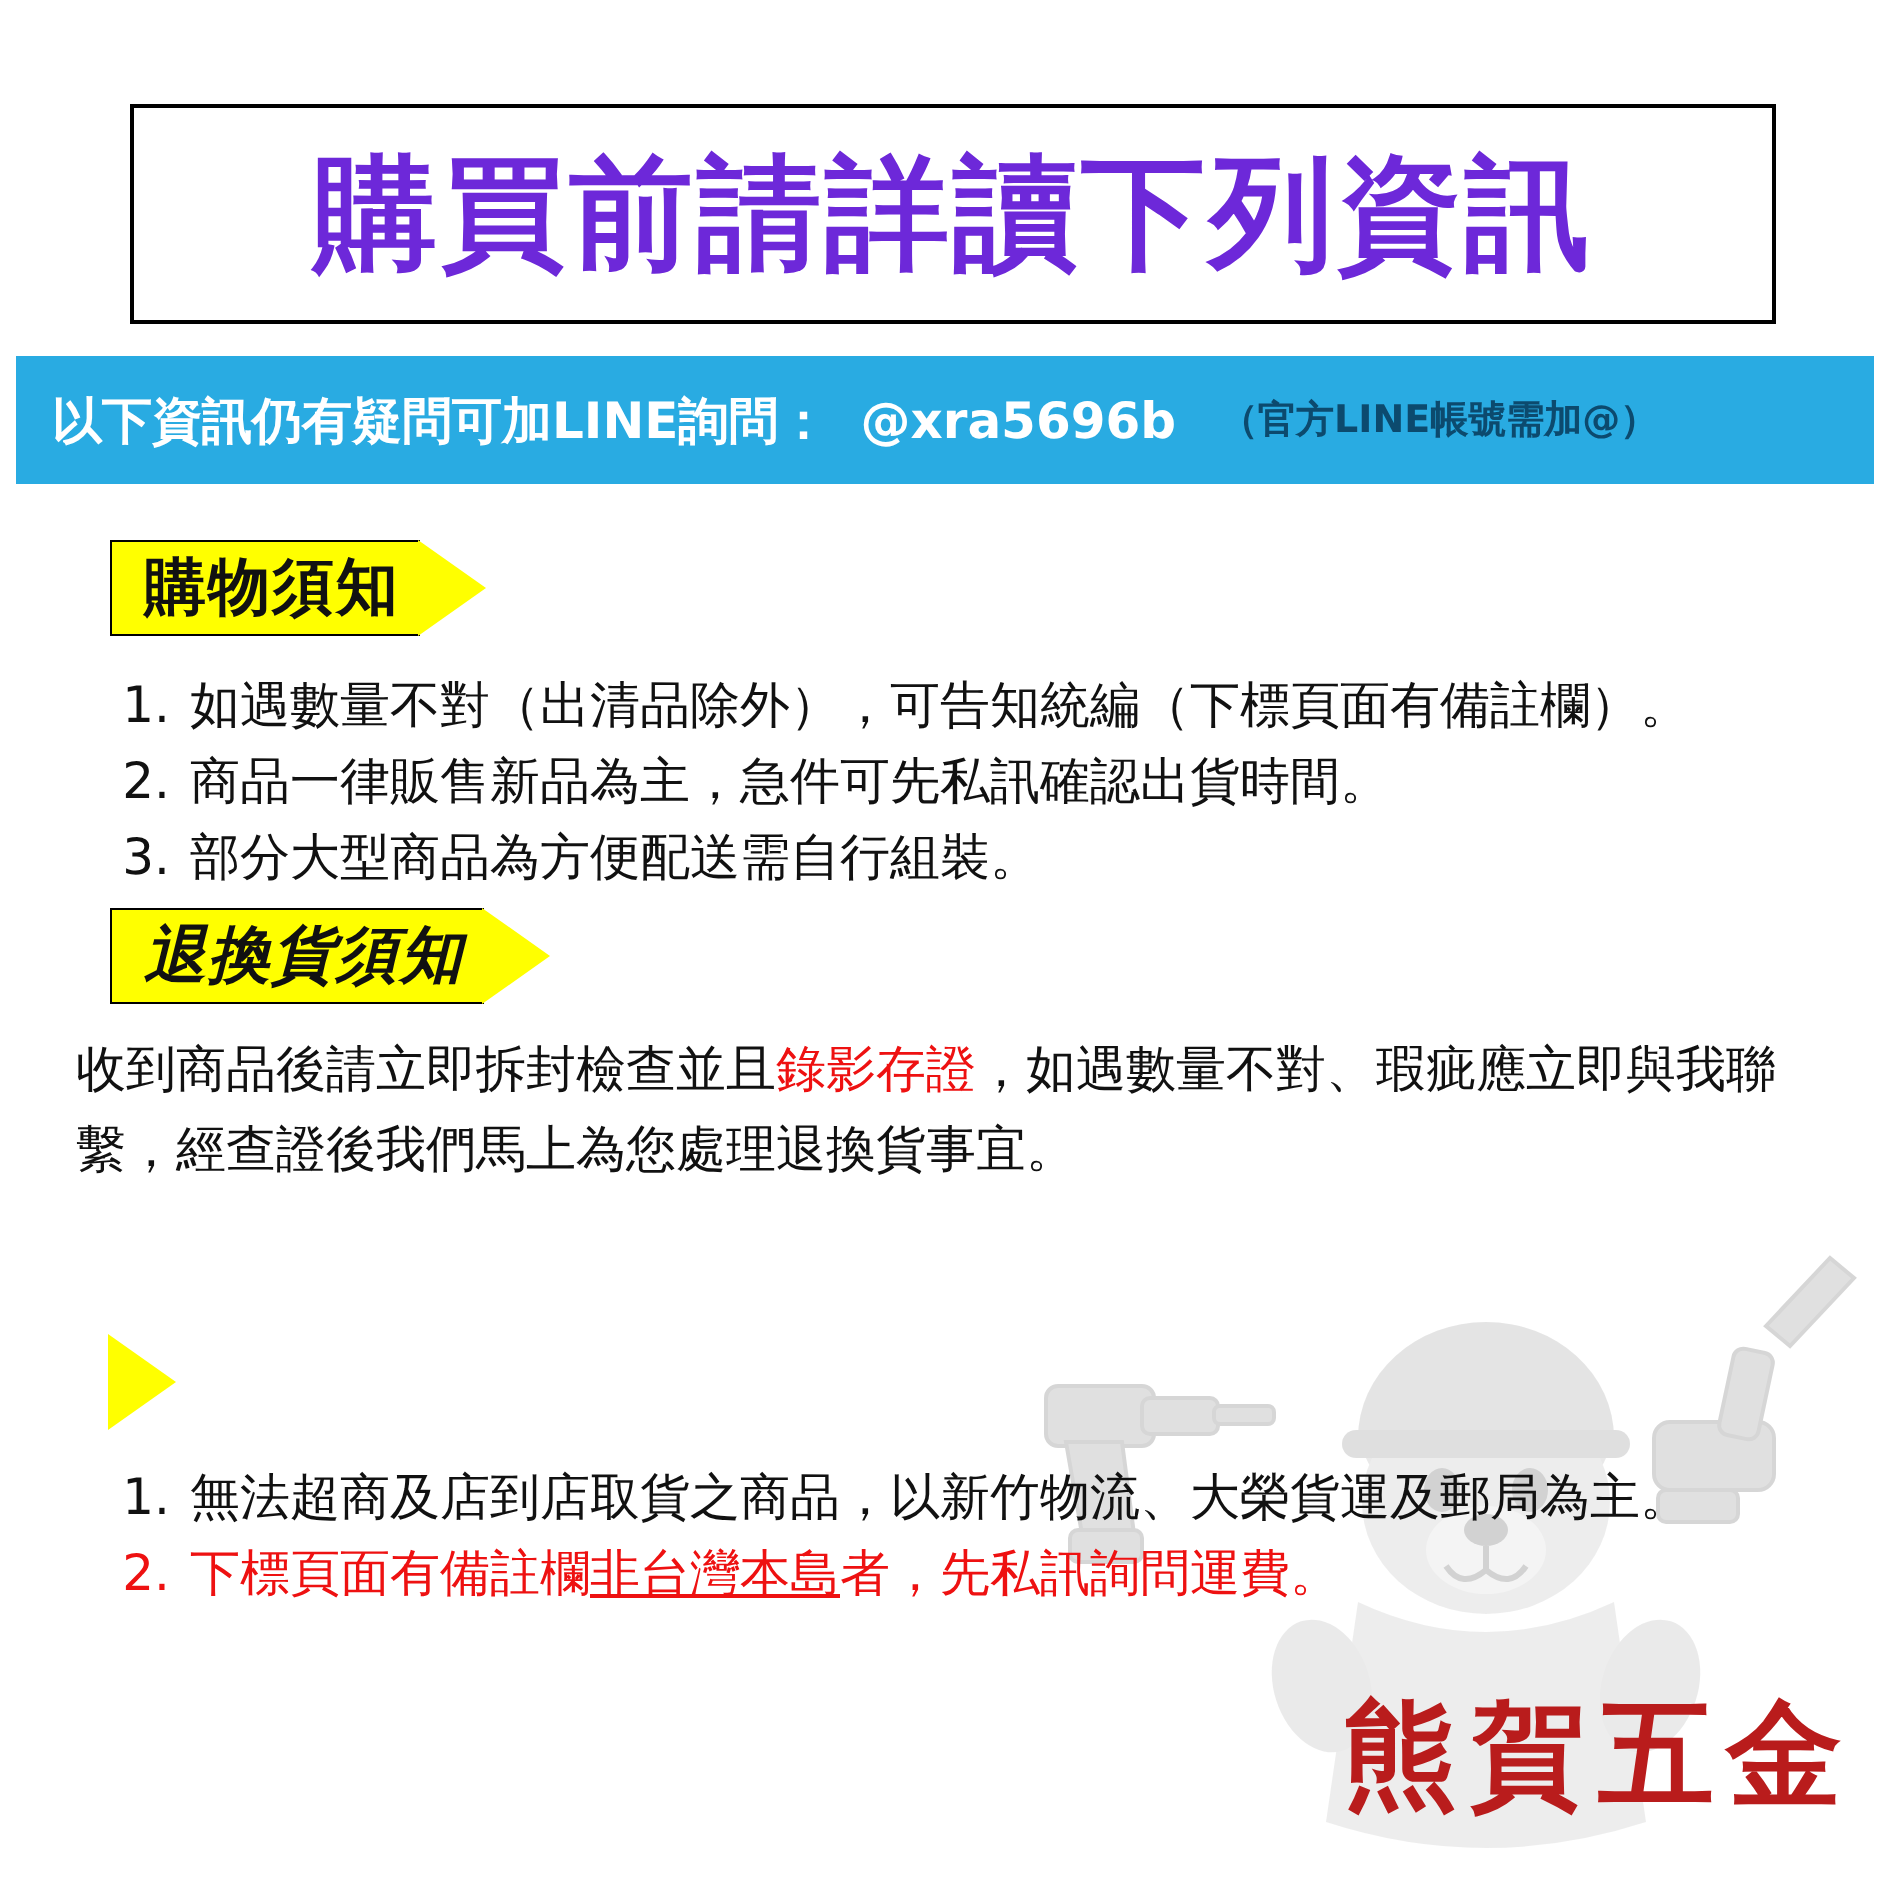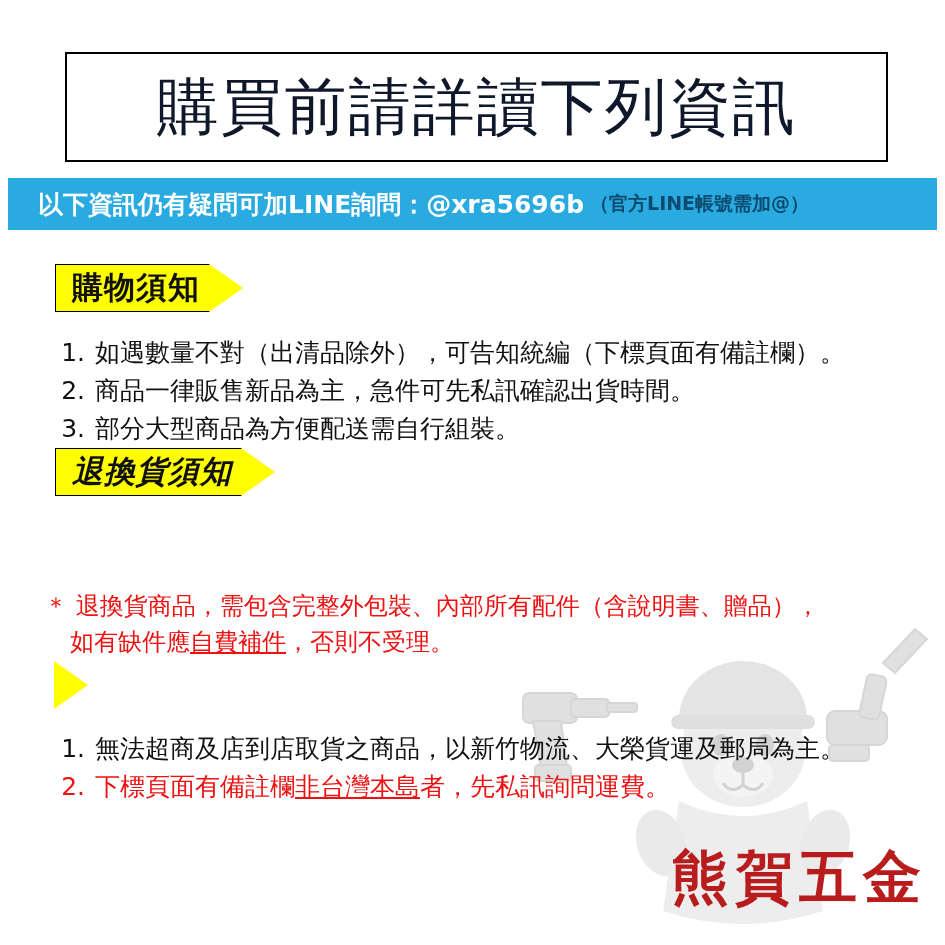--- a/index.html
+++ b/index.html
@@ -52,40 +52,41 @@
     width: 823px;
     height: 110px;
     border: 2px solid #000000;
     box-sizing: border-box;
     display: flex;
     align-items: center;
     justify-content: center;
     background: #ffffff;
   }
   .title-text {
-    color: #0f172a;
+    color: #6d28d9;
     font-size: 62px;
-    font-weight: normal;
+    font-weight: bold;
     letter-spacing: 2px;
     line-height: 1;
     white-space: nowrap;
   }
 
   
   .line-bar {
     position: absolute;
     left: 8px;
     top: 178px;
     width: 929px;
-    height: 52px;
+    height: 64px;
     background: #29abe2;
     display: flex;
     align-items: center;
     box-sizing: border-box;
-    padding-left: 30px;
+    padding-left: 18px;
+    gap: 16px;
   }
   .line-bar .lb-main {
     color: #ffffff;
     font-size: 25px;
     font-weight: bold;
     white-space: nowrap;
   }
   .line-bar .lb-id {
     color: #ffffff;
     font-size: 25px;
@@ -98,21 +99,21 @@
     font-weight: bold;
     white-space: nowrap;
     margin-left: 6px;
   }
 
   
   .arrow-head {
     position: absolute;
     height: 60px;
     display: flex;
-    align-items: center;
+    align-items: flex-end;
   }
   .arrow-body {
     position: relative;
     height: 48px;
     background: #ffff00;
     border-top: 1px solid #000;
     border-bottom: 1px solid #000;
     border-left: 1px solid #000;
     box-sizing: border-box;
     display: flex;
@@ -272,25 +273,24 @@
     </div>
   </div>
 
   <div class="arrow-head" style="left:55px; top:442px;font-style:italic;">
     <div class="arrow-body">
       <span class="arrow-label">退換貨須知</span>
     </div>
     <div class="arrow-tip"></div>
   </div>
 
-
-  <div class="red-note" style="top:588px;">
-    <span>＊ 退換貨商品，需包含完整外包裝、內部所有配件（含說明書、贈品），</span>
-    <span class="l2"><span>如有缺件應</span><span class="u">自費補件</span><span>，否則不受理。</span></span>
-  </div>
+  <div class="para" style="top:515px;">
+    <span>收到商品後請立即拆封檢查並且</span><span class="red">錄影存證</span><span>，如遇數量不對、瑕疵應立即與我聯繫，經查證後我們馬上為您處理退換貨事宜。</span>
+  </div>
+
 
   <div class="arrow-head" style="left:55px; top:655px;">
     <div class="arrow-tip"></div>
   </div>
 
   <div class="ol-block" style="top:730px;">
     <div class="ol-item">
       <span class="ol-num">1.</span>
       <span class="ol-text">無法超商及店到店取貨之商品，以新竹物流、大榮貨運及郵局為主。</span>
     </div>

